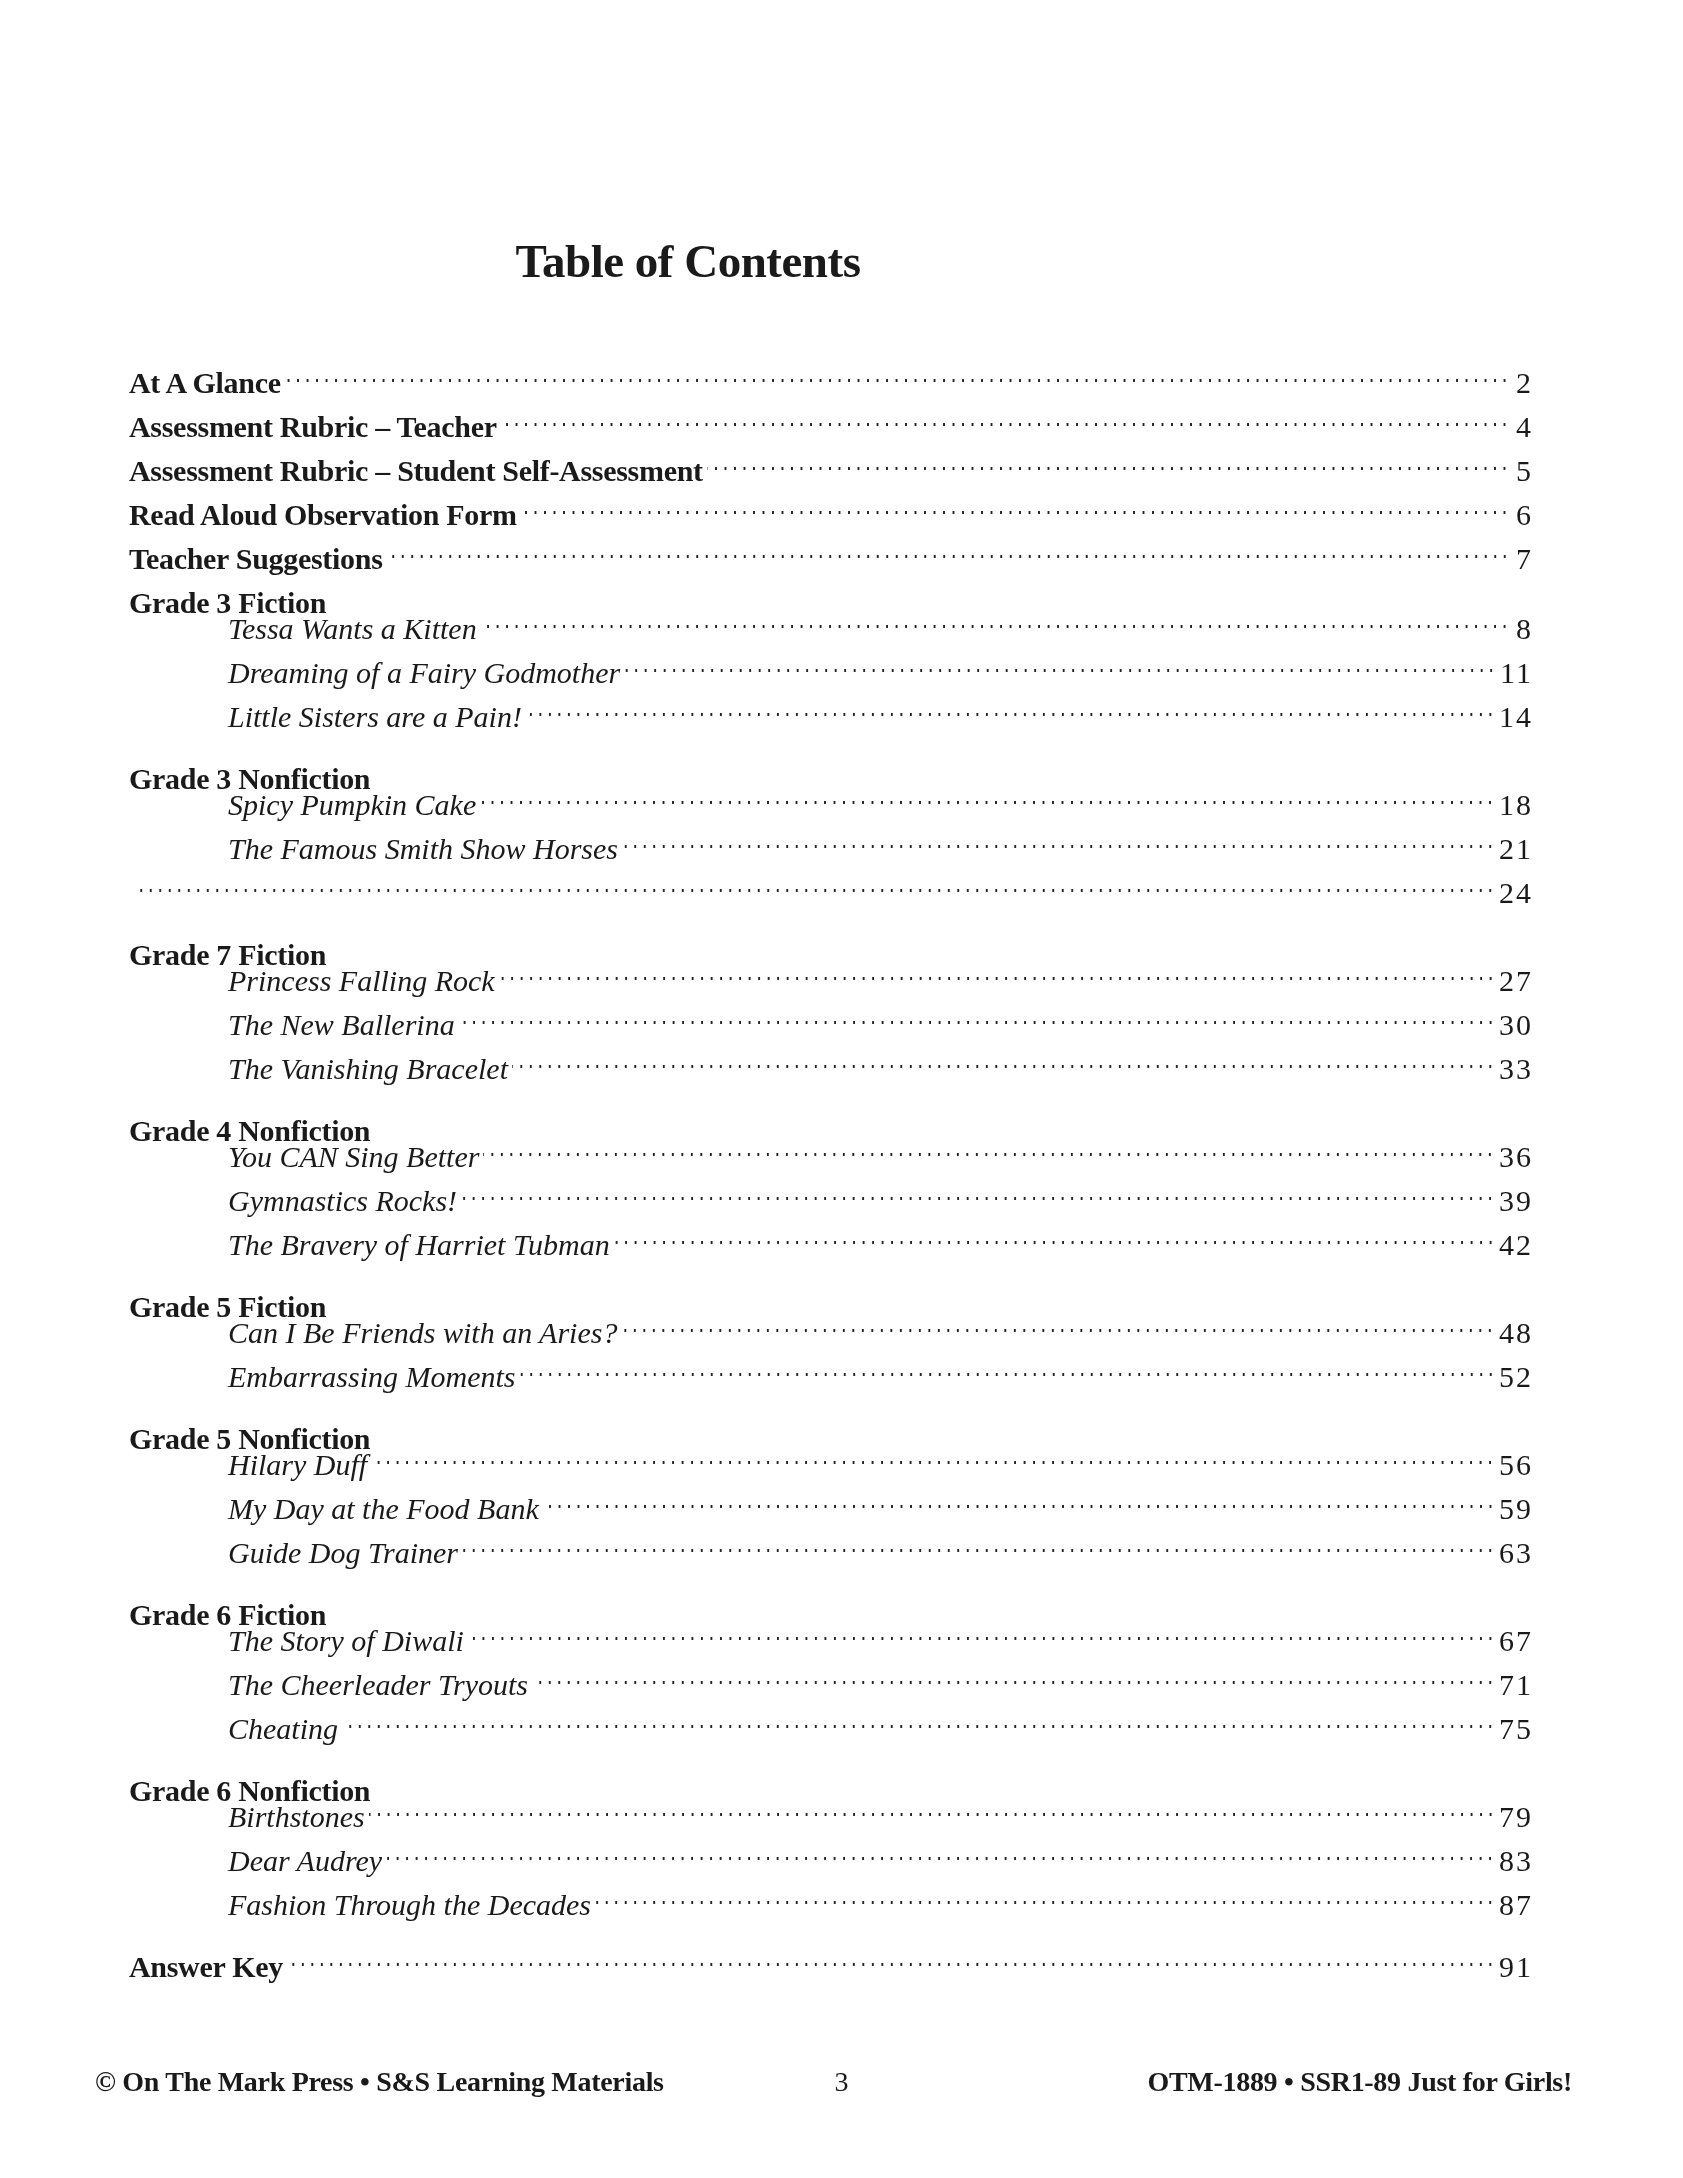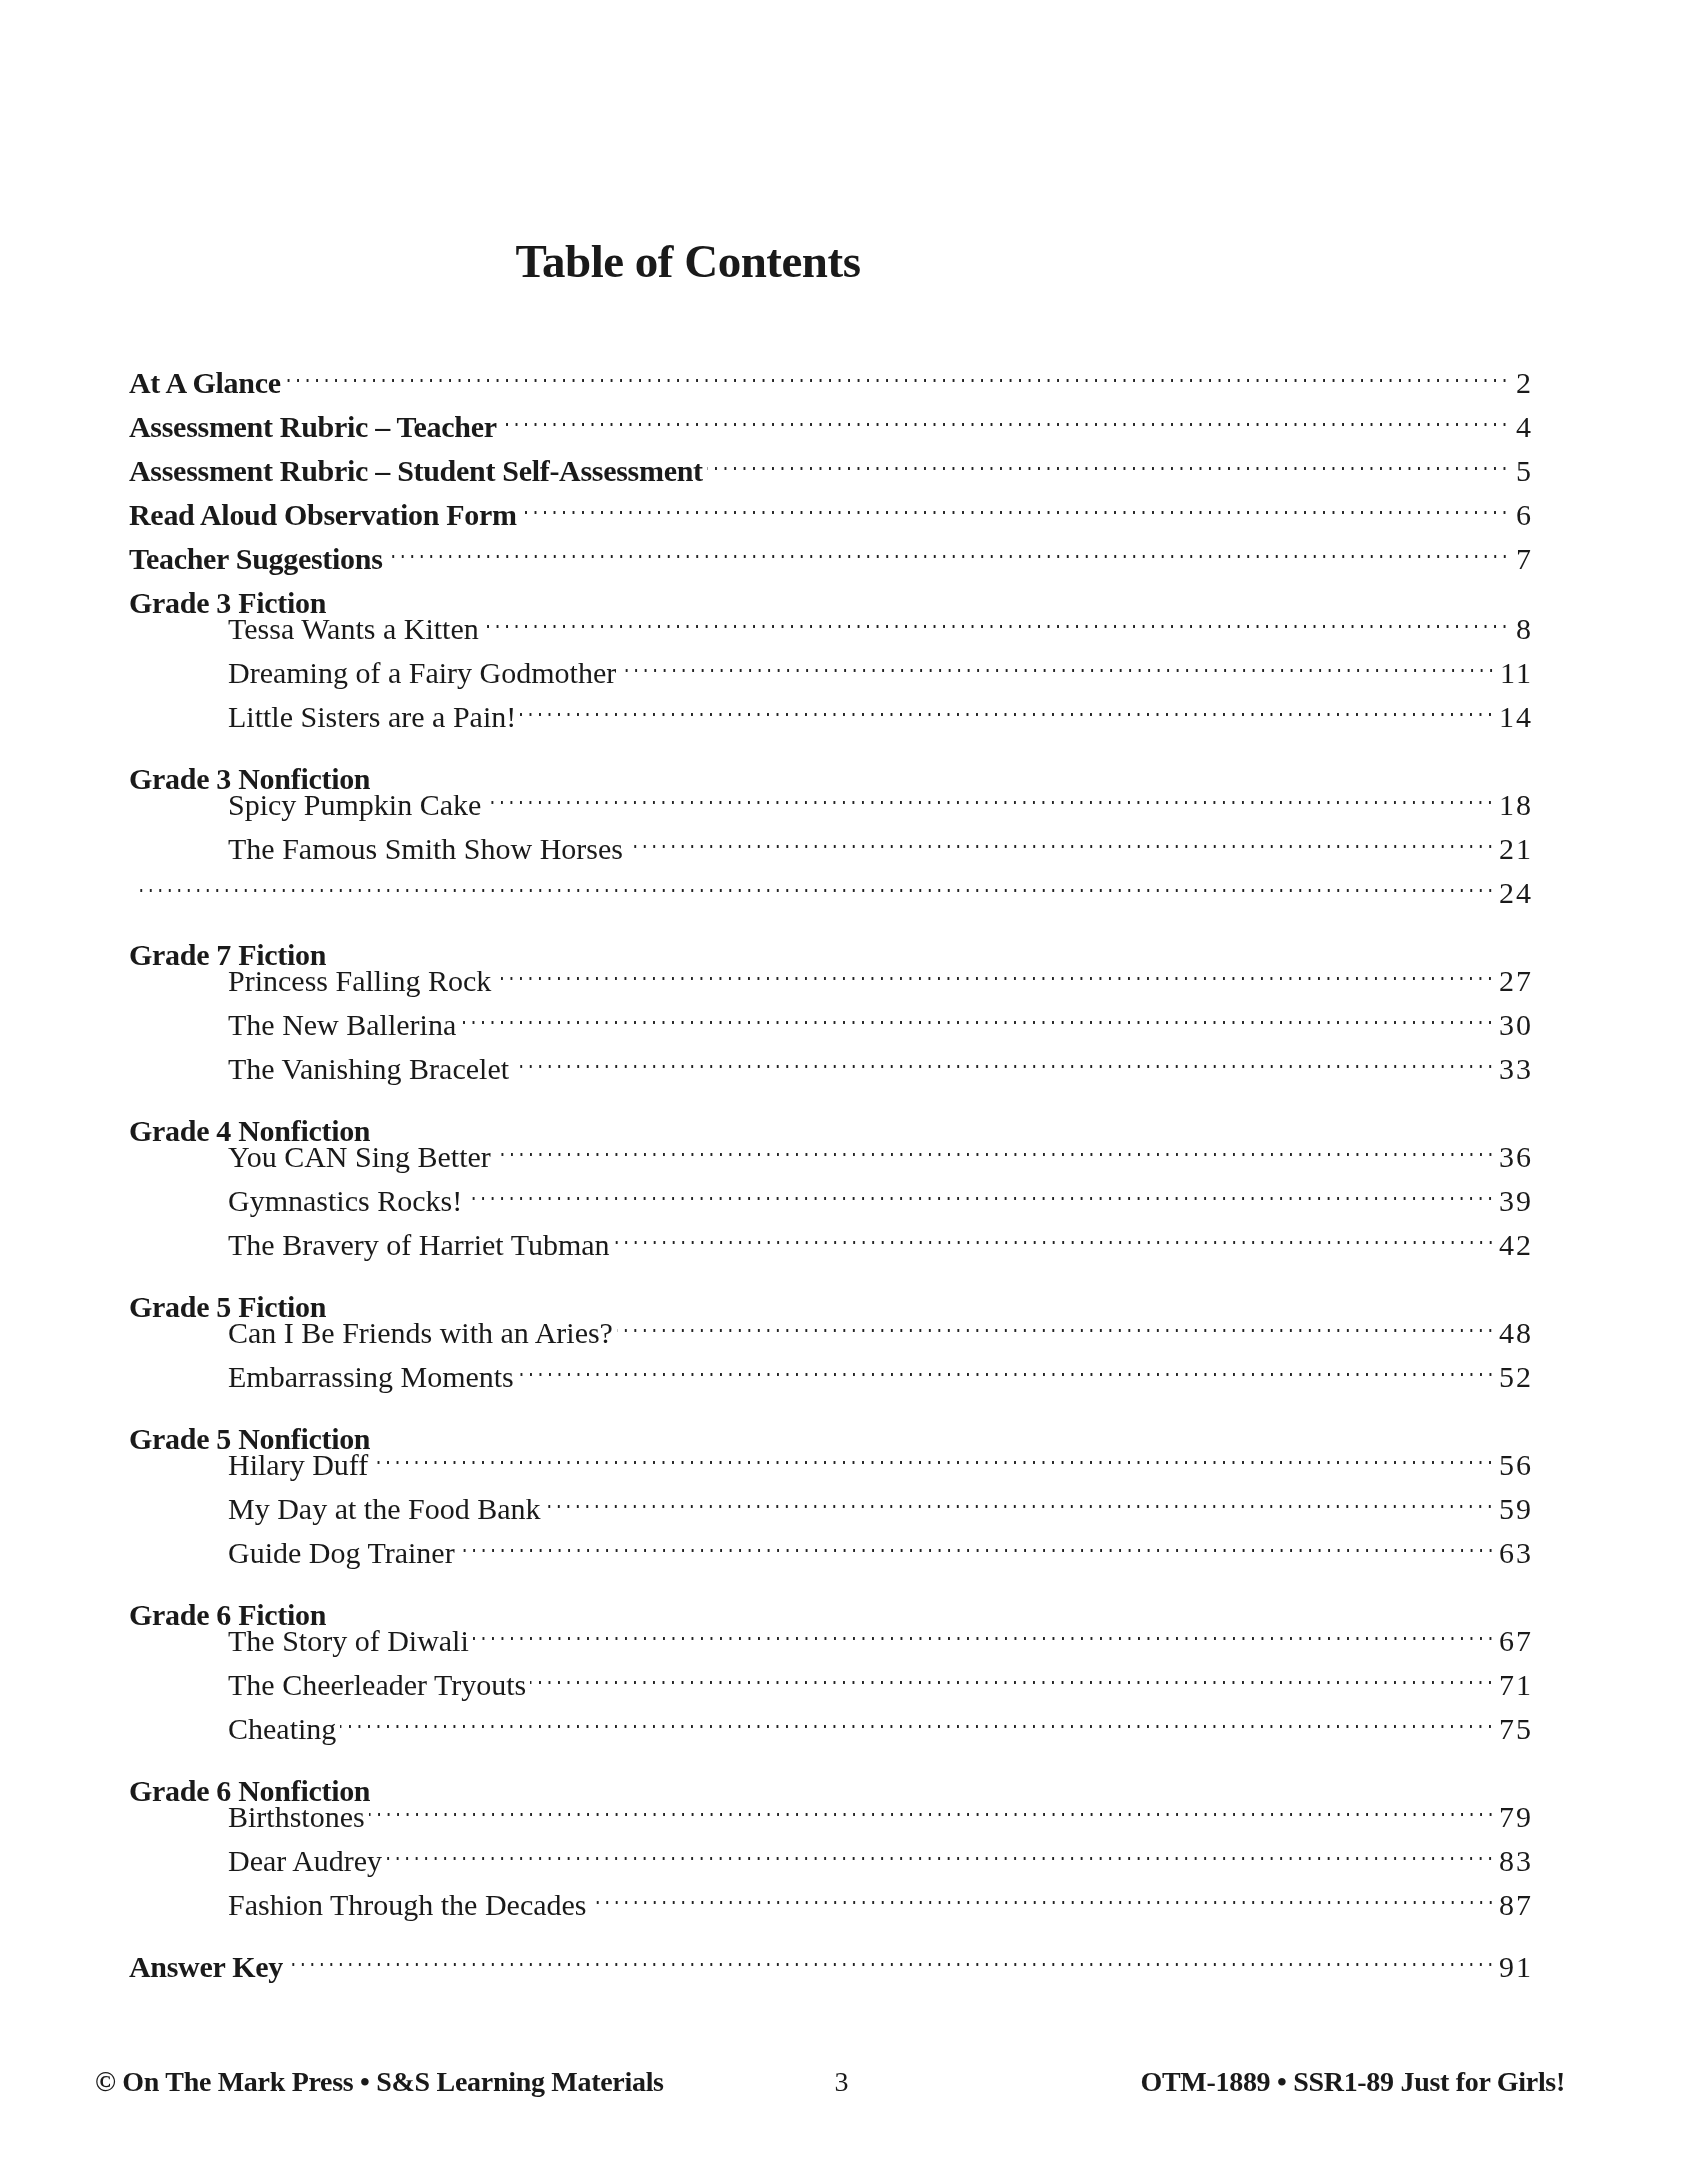--- a/index.html
+++ b/index.html
@@ -3,32 +3,32 @@
 <meta charset="utf-8">
 <style>
   html, body { margin: 0; padding: 0; background: #ffffff; }
   body { width: 1683px; height: 2178px; position: relative; overflow: hidden;
          font-family: "Liberation Serif", "DejaVu Serif", serif; color: #1a1a1a; }
   .title { position: absolute; left: 0; width: 1376px; top: 234px; text-align: center;
            font-size: 47px; font-weight: bold; letter-spacing: -0.5px; }
   .toc { position: absolute; left: 129px; top: 331px; width: 1404px; }
   .row { display: flex; align-items: baseline; height: 44px; line-height: 44px; font-size: 30px; white-space: nowrap; }
   .row.heading .label { font-weight: bold; letter-spacing: -0.3px; margin-top: 30px; }
-  .row.sub .label { padding-left: 99px; }
+  .row.sub .label { padding-left: 99px; font-style: italic; }
   .row .leader { flex: 1; overflow: hidden; margin: 0 4px; position: relative; height: 44px; }
   .row .leader::before {
     content: ""; position: absolute; left: 0; right: 0; bottom: 11px; height: 3px;
     background-image: radial-gradient(circle, #222 1.1px, transparent 1.4px);
     background-size: 9.5px 3px; background-repeat: repeat-x; background-position: right center;
   }
   .row .page { min-width: 20px; text-align: right; letter-spacing: 2px; }
   .footer { position: absolute; top: 2065px; height: 34px; font-size: 28px; font-weight: bold; line-height: 34px; }
   .footer.left { left: 95px; letter-spacing: -0.3px; }
   .footer.center { left: 0; width: 1683px; text-align: center; font-weight: normal; font-size: 28px; }
-  .footer.right { right: 118px; letter-spacing: -0.3px; }
+  .footer.right { right: 111px; letter-spacing: -0.3px; }
 </style>
 </head>
 <body>
 
 <div class="title">Table of Contents</div>
 
 <div class="toc">
   <div class="row heading">
       <span class="label">At A Glance</span>
       <span class="leader"></span>

